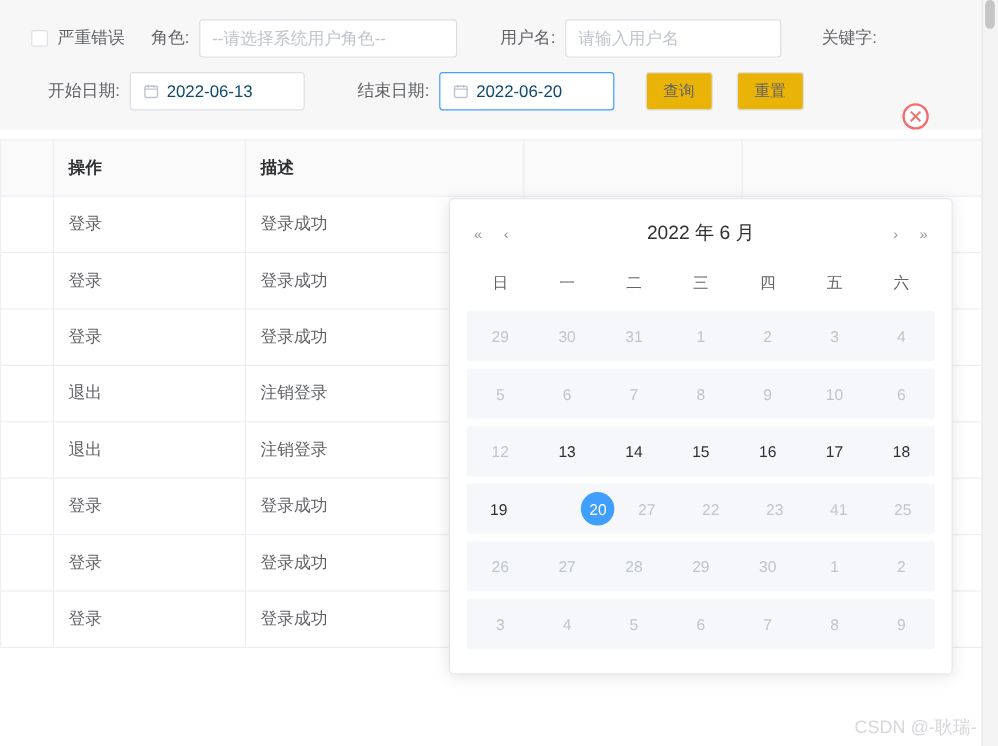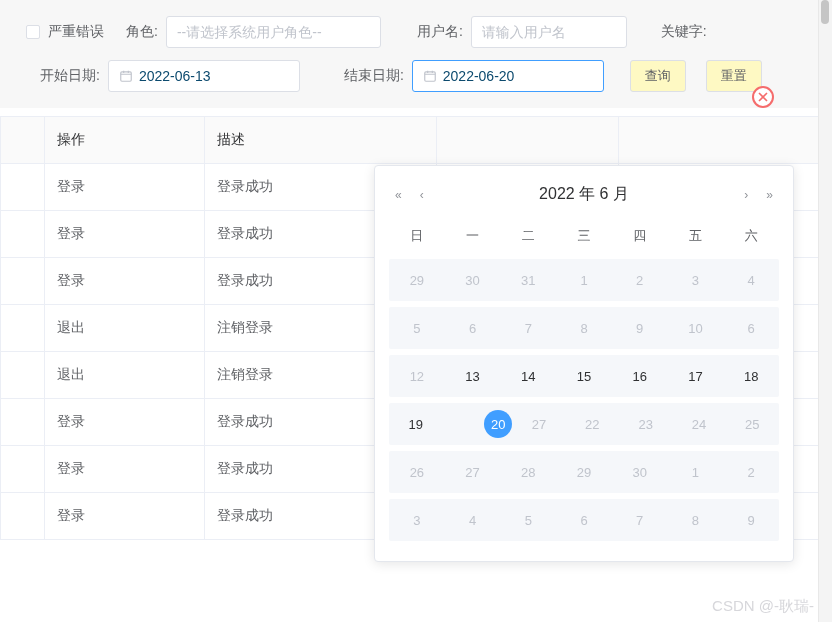--- a/index.html
+++ b/index.html
@@ -6,29 +6,29 @@
     body { font-family: -apple-system, "PingFang SC", "Microsoft YaHei", sans-serif; font-size: 14px; color: #606266; background: #fff; width: 832px; height: 622px; overflow: hidden; position: relative; }
     .filter-bar { padding: 10px 16px; background: #f7f7f7; }
     .filter-row { display: flex; align-items: center; gap: 8px; padding: 6px 10px; flex-wrap: wrap; }
     .label { color: #606266; white-space: nowrap; }
     .checkbox { width: 14px; height: 14px; border: 1px solid #dcdfe6; border-radius: 2px; background: #fff; display: inline-block; }
     .input-wrap { display: inline-flex; align-items: center; border: 1px solid #dcdfe6; border-radius: 3px; background: #fff; height: 32px; padding: 0 10px; }
     .input-wrap.focused { border-color: #409eff; }
     .input-wrap input { border: none; outline: none; font-size: 14px; color: #0c4a6e; background: transparent; width: 100%; }
     .input-wrap input::placeholder { color: #c0c4cc; }
     .input-wrap.select { width: 215px; }
-    .input-wrap.username { width: 156px; }
-    .input-wrap.date { width: 192px; }
+    .input-wrap.username { width: 180px; }
+    .input-wrap.date { width: 146px; }
     .cal-icon { width: 14px; height: 14px; margin-right: 6px; display: inline-flex; align-items: center; justify-content: center; color: #c0c4cc; }
-    .btn { border: 1px solid #dcdfe6; background: #fef9c3; border-radius: 3px; padding: 0 14px; height: 32px; cursor: pointer; font-size: 13px; color: #606266; }
+    .btn { border: 1px solid #dcdfe6; background: #eab308; border-radius: 3px; padding: 0 14px; height: 32px; cursor: pointer; font-size: 13px; color: #606266; }
     .close-circle { position: absolute; right: 58px; top: 86px; width: 22px; height: 22px; border: 2px solid #f56c6c; border-radius: 50%; color: #f56c6c; display: flex; align-items: center; justify-content: center; font-size: 13px; cursor: pointer; background: #fff; }
     
     table { width: 100%; border-collapse: collapse; margin-top: 8px; }
     th, td { text-align: left; padding: 14px 12px; border: 1px solid #ebeef5; font-size: 14px; color: #606266; }
-    th { background: #fafafa; font-weight: 400; color: #303133; }
+    th { background: #fafafa; font-weight: 700; color: #303133; }
     td.ip { padding-left: 24px; }
     
     .calendar { position: absolute; top: 165px; left: 374px; width: 420px; background: #fff; border: 1px solid #e4e7ed; border-radius: 4px; box-shadow: 0 2px 12px rgba(0,0,0,0.1); padding: 14px; }
     .cal-head { display: flex; align-items: center; justify-content: space-between; padding: 4px 6px 14px; }
     .cal-head .nav { color: #909399; cursor: pointer; font-size: 12px; display: flex; gap: 18px; }
     .cal-title { font-size: 16px; color: #303133; font-weight: 500; }
     .cal-grid { width: 100%; }
     .cal-row { display: flex; margin-bottom: 6px; }
     .cal-cell { flex: 1; text-align: center; height: 42px; display: flex; align-items: center; justify-content: center; font-size: 13px; color: #303133; }
     .cal-cell.hdr { color: #606266; height: 34px; }
@@ -279,21 +279,21 @@
         <div class="cal-cell dim">
           <span class="day">27</span>
         </div>
         <div class="cal-cell dim">
           <span class="day">22</span>
         </div>
         <div class="cal-cell dim">
           <span class="day">23</span>
         </div>
         <div class="cal-cell dim">
-          <span class="day">24</span>
+          <span class="day">41</span>
         </div>
         <div class="cal-cell dim">
           <span class="day">25</span>
         </div>
       </div>
       <div class="cal-row week">
         <div class="cal-cell dim">
           <span class="day">26</span>
         </div>
         <div class="cal-cell dim">

